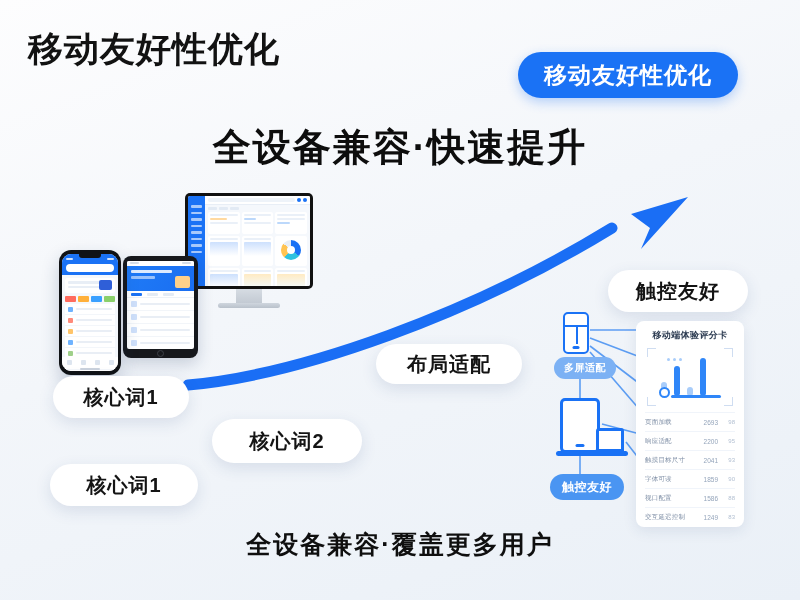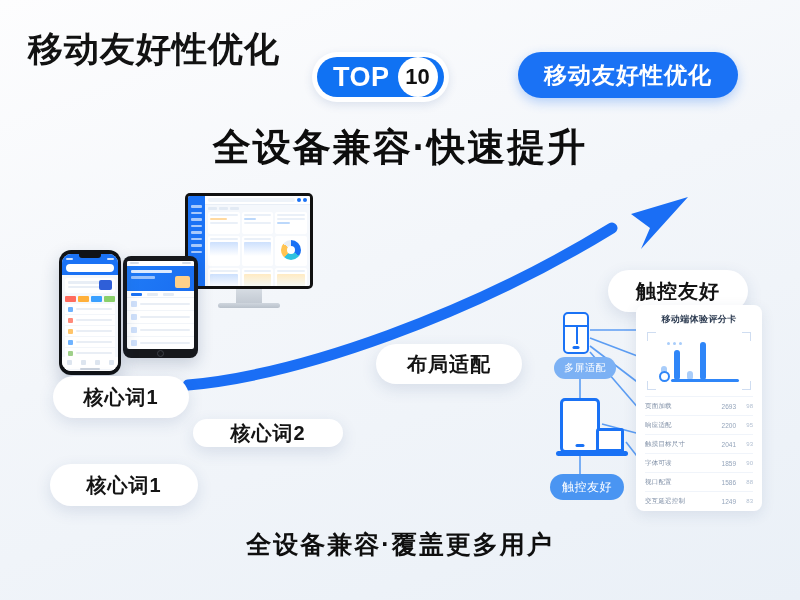--- a/index.html
+++ b/index.html
@@ -130,48 +130,48 @@
   .arrow { position: absolute; left: 0; top: 0; width: 800px; height: 600px; pointer-events: none; }
 
   
   .fpill {
     position: absolute; background: #fff; border-radius: 24px;
     display: flex; align-items: center; justify-content: center;
     font-size: 20px; font-weight: 700; color: #141414; letter-spacing: 1px;
     box-shadow: 0 5px 16px rgba(40,70,120,.13);
   }
   .fp-k1  { left: 53px;  top: 376px; width: 136px; height: 42px; }
-  .fp-k2  { left: 193px; top: 419px; width: 150px; height: 28px; }
+  .fp-k2  { left: 212px; top: 419px; width: 150px; height: 44px; }
   .fp-k3  { left: 50px;  top: 464px; width: 148px; height: 42px; }
   .fp-lay { left: 376px; top: 344px; width: 146px; height: 40px; }
   .fp-tou { left: 608px; top: 270px; width: 140px; height: 42px; }
 
   
   .diagram { position: absolute; left: 548px; top: 302px; width: 220px; height: 212px; }
   .diagram svg { position: absolute; left: 0; top: 0; }
   .d-phone-top { position: absolute; left: 15px; top: 10px; width: 26px; height: 42px;
     border: 2.5px solid #1a72f5; border-radius: 5px; background: #fff; }
   .d-phone-top .l1 { position: absolute; left: 0; right: 0; top: 11px; height: 2px; background: #1a72f5; }
   .d-phone-top .l2 { position: absolute; left: 11px; top: 11px; bottom: 8px; width: 2px; background: #1a72f5; }
   .d-phone-top .hm { position: absolute; left: 50%; transform: translateX(-50%); bottom: 3px; width: 7px; height: 3px; border-radius: 2px; background: #1a72f5; }
   .d-tablet { position: absolute; left: 12px; top: 96px; width: 40px; height: 55px;
     border: 3px solid #1a72f5; border-radius: 5px; background: #fff; }
   .d-tablet .hm { position: absolute; left: 50%; transform: translateX(-50%); bottom: 3px; width: 9px; height: 3px; border-radius: 2px; background: #1a72f5; }
   .d-laptop-scr { position: absolute; left: 48px; top: 126px; width: 28px; height: 24px;
     border: 3px solid #1a72f5; border-radius: 3px 3px 0 0; background: #fff; }
   .d-laptop-base { position: absolute; left: 8px; top: 149px; width: 72px; height: 5px; background: #1a72f5; border-radius: 3px; }
   .d-badge {
     position: absolute; display: flex; align-items: center; justify-content: center;
-    border-radius: 14px; font-size: 10px; font-weight: 400; color: #fff; letter-spacing: .5px;
+    border-radius: 14px; font-size: 10px; font-weight: 700; color: #fff; letter-spacing: .5px;
   }
   .d-badge-1 { left: 6px; top: 55px; width: 62px; height: 22px; background: #7cb1f4; }
   .d-badge-2 { left: 2px; top: 172px; width: 74px; height: 26px; background: #4a95f2; font-size: 12px; }
 
   .score-card {
-    position: absolute; left: 88px; top: 3px; width: 126px; height: 206px;
+    position: absolute; left: 88px; top: 19px; width: 108px; height: 206px;
     background: #fff; border-radius: 8px; box-shadow: 0 4px 14px rgba(40,70,120,.10);
     padding: 8px 9px;
   }
   .sc-title { font-size: 9px; font-weight: 700; color: #2b3a50; text-align: center; letter-spacing: .4px; margin-bottom: 6px; }
   .sc-figure { position: relative; height: 58px; margin: 0 2px 6px 2px; }
   .sc-figure .bracket { position: absolute; width: 9px; height: 9px; border: 1.5px solid #cfddf1; }
   .sc-figure .b-tl { left: 0; top: 0; border-right: 0; border-bottom: 0; }
   .sc-figure .b-tr { right: 0; top: 0; border-left: 0; border-bottom: 0; }
   .sc-figure .b-bl { left: 0; bottom: 0; border-right: 0; border-top: 0; }
   .sc-figure .b-br { right: 0; bottom: 0; border-left: 0; border-top: 0; }
@@ -193,26 +193,20 @@
     font-size: 25px; font-weight: 700; letter-spacing: 2px; color: #0f0f0f;
   }
 </style>
 </head>
 <body>
 
 <div id="stage">
 
   <div class="hdr-title">移动友好性优化</div>
 
-  <div class="top-badge">
-    <div class="top-badge-inner">
-      <span class="top-badge-word">TOP</span>
-      <span class="top-badge-num">10</span>
-    </div>
-  </div>
 
   <div class="hdr-pill">移动友好性优化</div>
 
   <div class="hdr-sub">全设备兼容·快速提升</div>
 
   <div class="devices">
 
     <div class="monitor">
       <div class="monitor-screen">
         <div class="monitor-inner">

